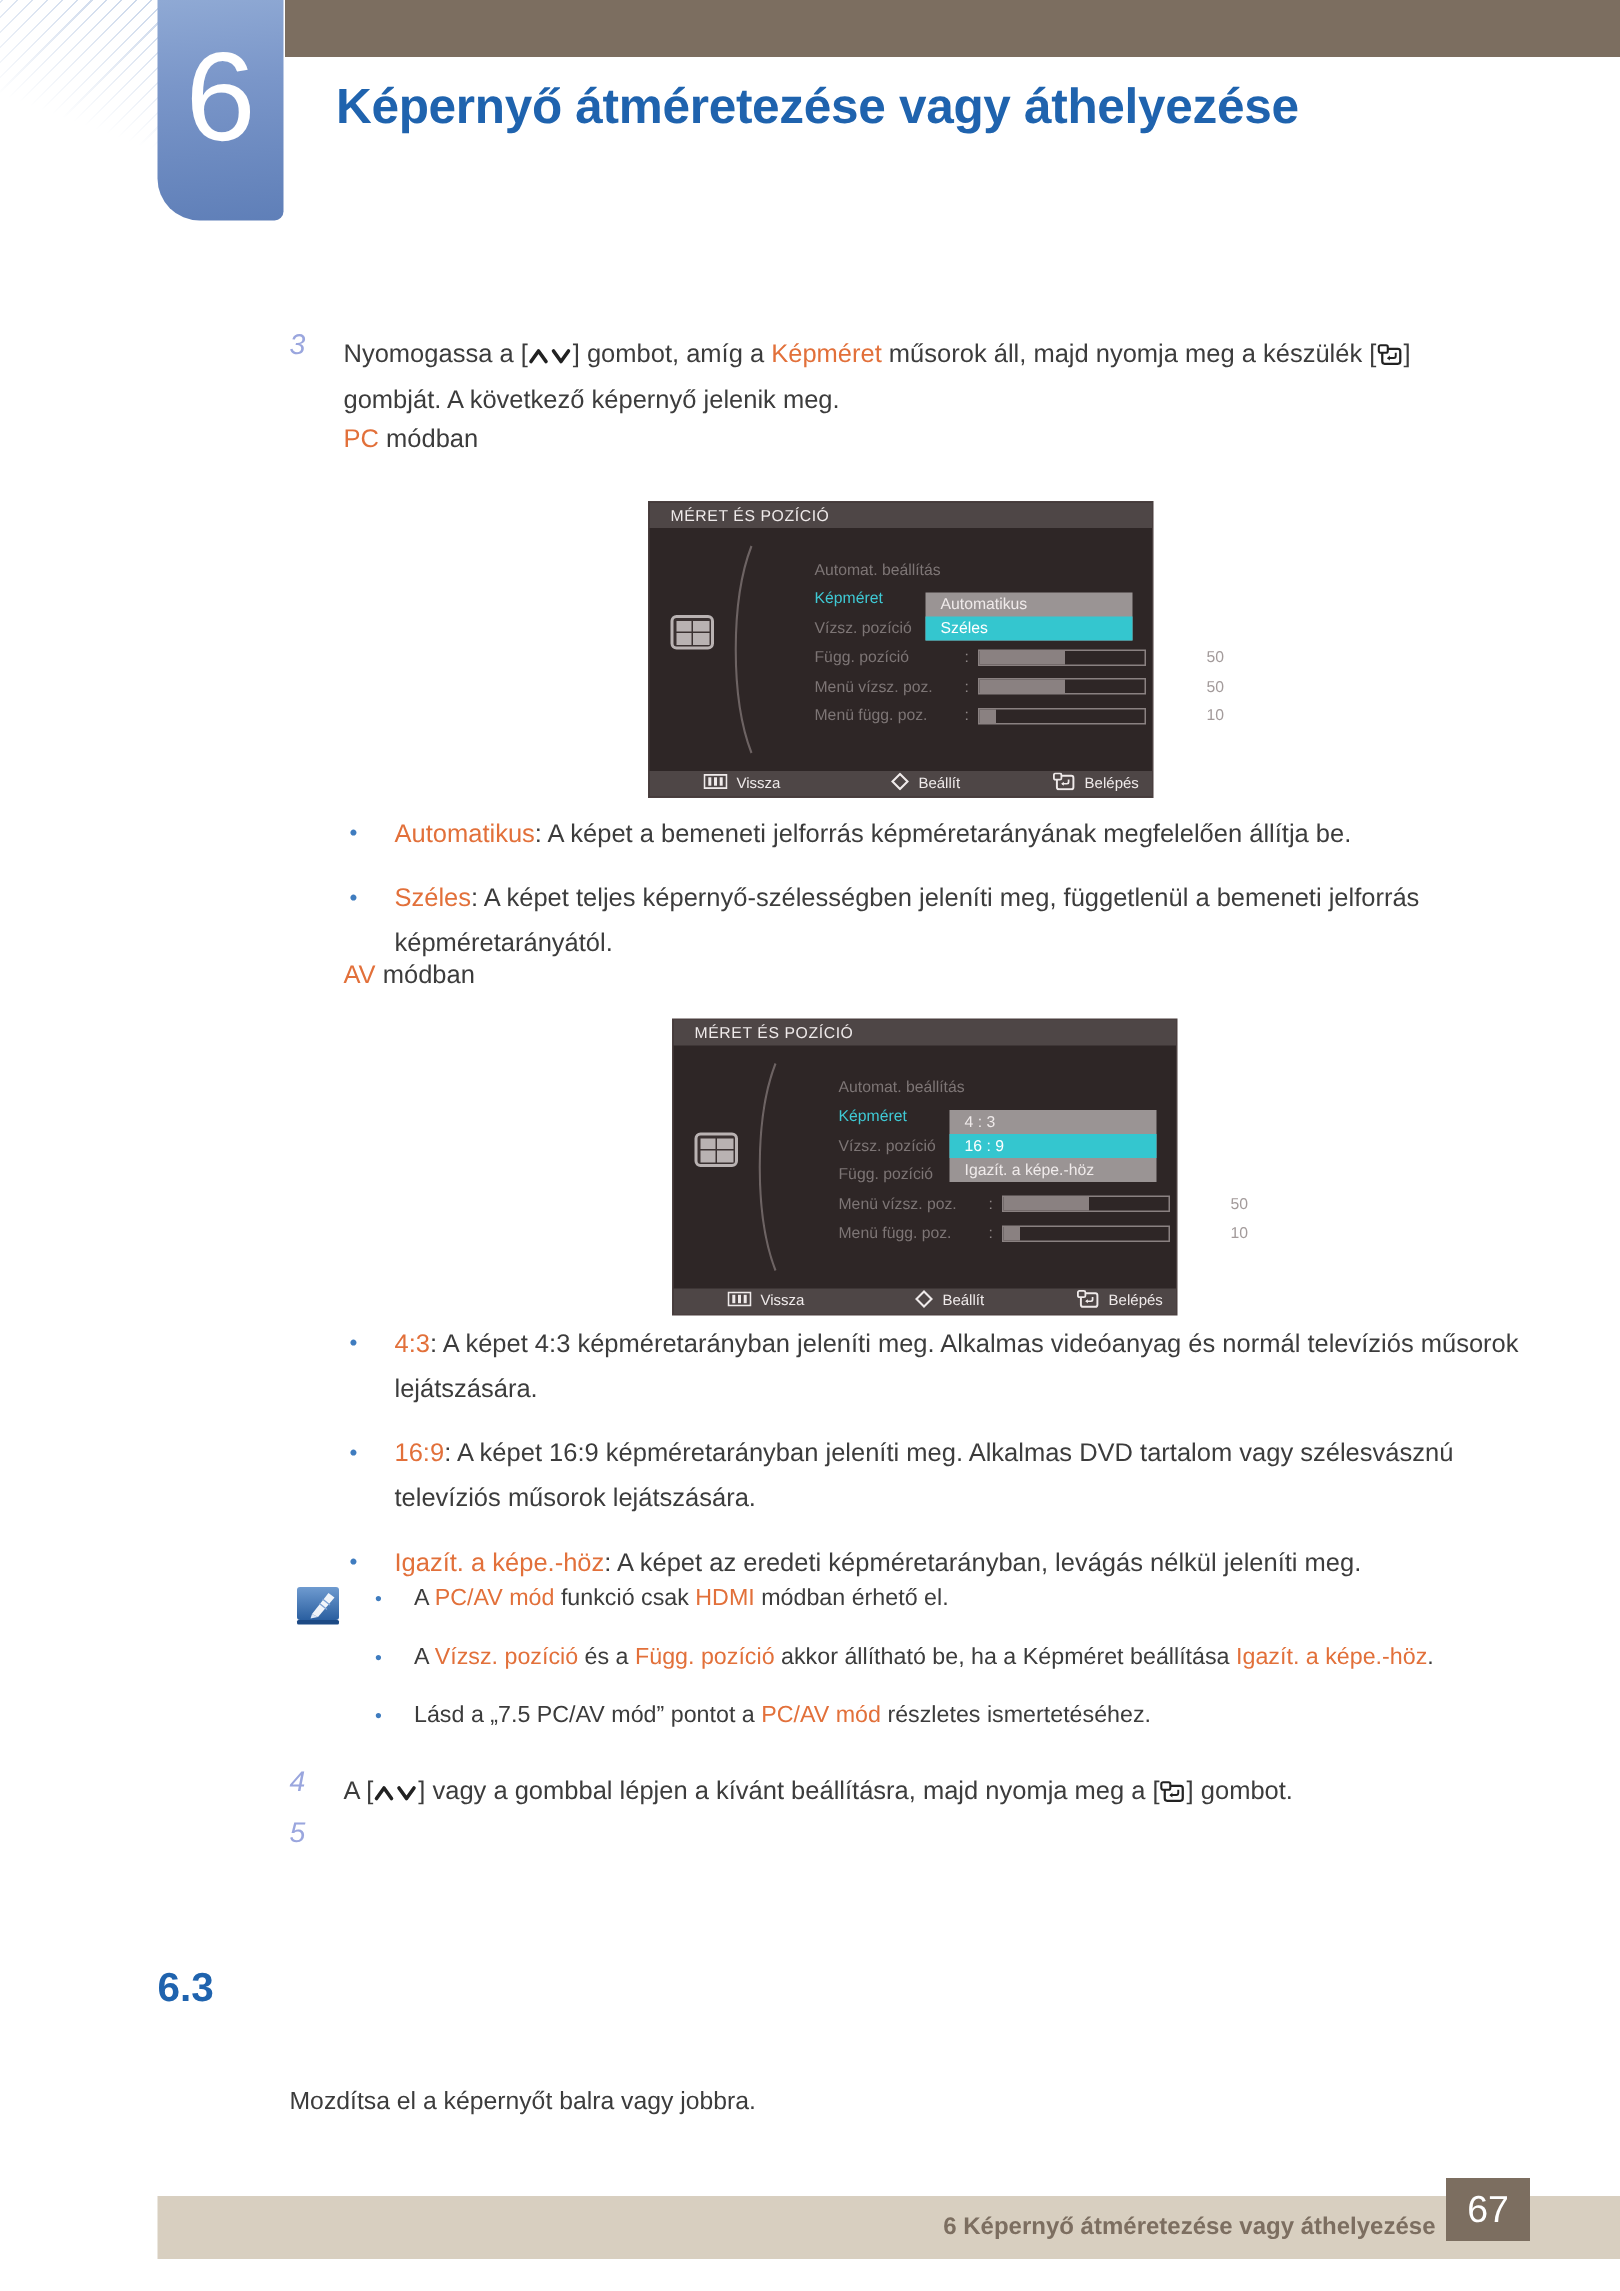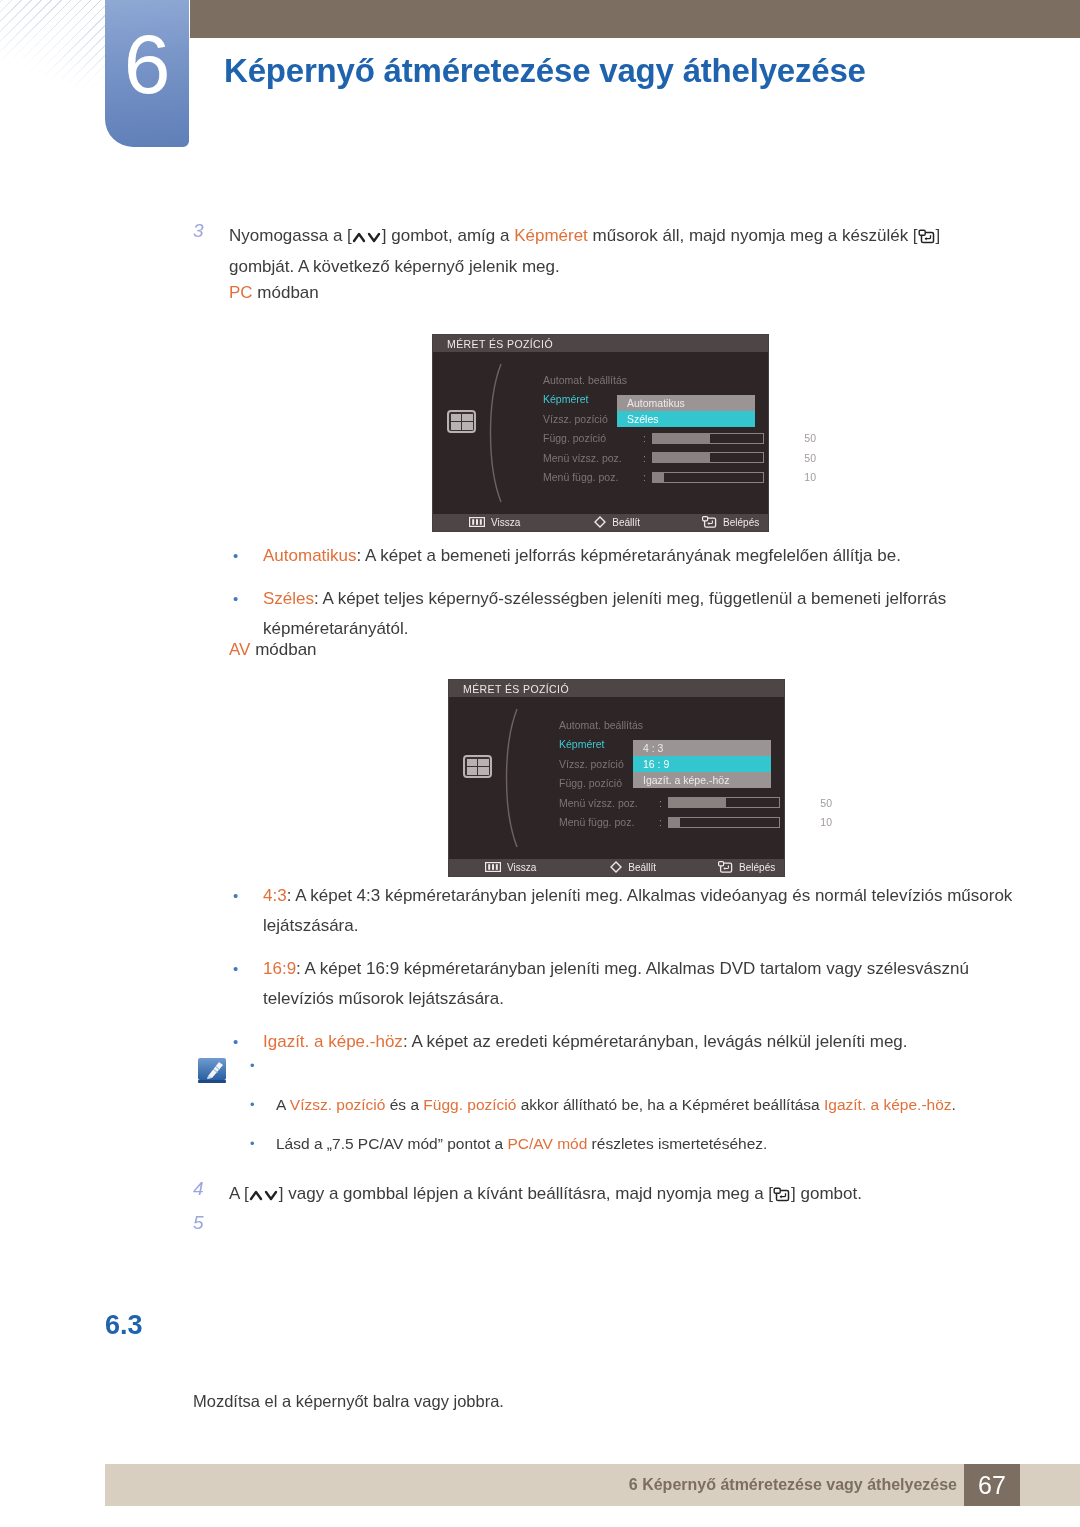--- a/index.html
+++ b/index.html
@@ -53,21 +53,21 @@
   .h2{position:absolute;left:105px;top:1310px;display:flex;align-items:baseline;
       color:#1f63ae;}
   .h2 .h2num{font-size:27px;font-weight:bold;width:88px;}
   .h2 .h2txt{font-size:29px;font-weight:bold;}
   .h2para{position:absolute;left:193px;top:1392px;font-size:16.5px;color:#3c3c3c;}
 
   
   .footbar{position:absolute;left:105px;right:0;bottom:21px;height:42px;background:#d8cfc0;}
   .foottxt{position:absolute;right:123px;bottom:21px;height:42px;display:flex;align-items:center;
      color:#7c6e60;font-size:16px;font-weight:bold;}
-  .pagenum{position:absolute;right:60px;bottom:21px;width:56px;height:42px;background:#7c6e60;
+  .pagenum{position:absolute;right:60px;bottom:33px;width:56px;height:42px;background:#7c6e60;
      color:#fff;font-size:25px;display:flex;align-items:center;justify-content:center;}
 
   
   .osd{position:absolute;background:#2e2626;color:#cfc8c8;font-size:10.5px;
        box-shadow:0 0 0 1px #4a3f3f;}
   .osd-title{height:17px;background:#4e4646;color:#efeaea;
      font-size:10.5px;letter-spacing:.4px;display:flex;align-items:center;padding-left:14px;}
   .osd-body{position:relative;}
   .osd-icon{position:absolute;width:22px;height:16px;border:2px solid #b9b2b2;border-radius:4px;
      background:#3a3131;display:grid;grid-template-columns:1fr 1fr;grid-template-rows:1fr 1fr;gap:1.5px;padding:1.5px;}
@@ -325,20 +325,21 @@
         <rect x="3" y="2" width="28" height="22" rx="2" fill="url(#ng)"></rect>
         <rect x="3" y="24" width="28" height="3" rx="1" fill="#1d4a85"></rect>
         <path d="M13 20 L24 6 L28 9 L17 22 Z" fill="#ffffff" opacity="0.92"></path>
         <path d="M13 20 L17 22 L12 23 Z" fill="#dfe8f5"></path>
         <path d="M20 10 L25 14 M18 13 L23 17" stroke="#7fa3d4" stroke-width="0.9" fill="none"></path>
       </svg>
     </div>
     <div class="notelist" style="flex:1;">
       <div class="bl">
         <div class="dot">•</div>
+        <div class="btxt"><span>A </span><span class="orange">PC/AV mód</span><span> funkció csak </span><span class="orange">HDMI</span><span> módban érhető el.</span></div>
       </div>
       <div class="bl">
         <div class="dot">•</div>
         <div class="btxt"><span>A </span><span class="orange">Vízsz. pozíció</span><span> és a </span><span class="orange">Függ. pozíció</span><span> akkor állítható be, ha a Képméret beállítása </span><span class="orange">Igazít. a képe.-höz</span><span>.</span></div>
       </div>
       <div class="bl">
         <div class="dot">•</div>
         <div class="btxt"><span>Lásd a „7.5 PC/AV mód” pontot a </span><span class="orange">PC/AV mód</span><span> részletes ismertetéséhez.</span></div>
       </div>
     </div>

